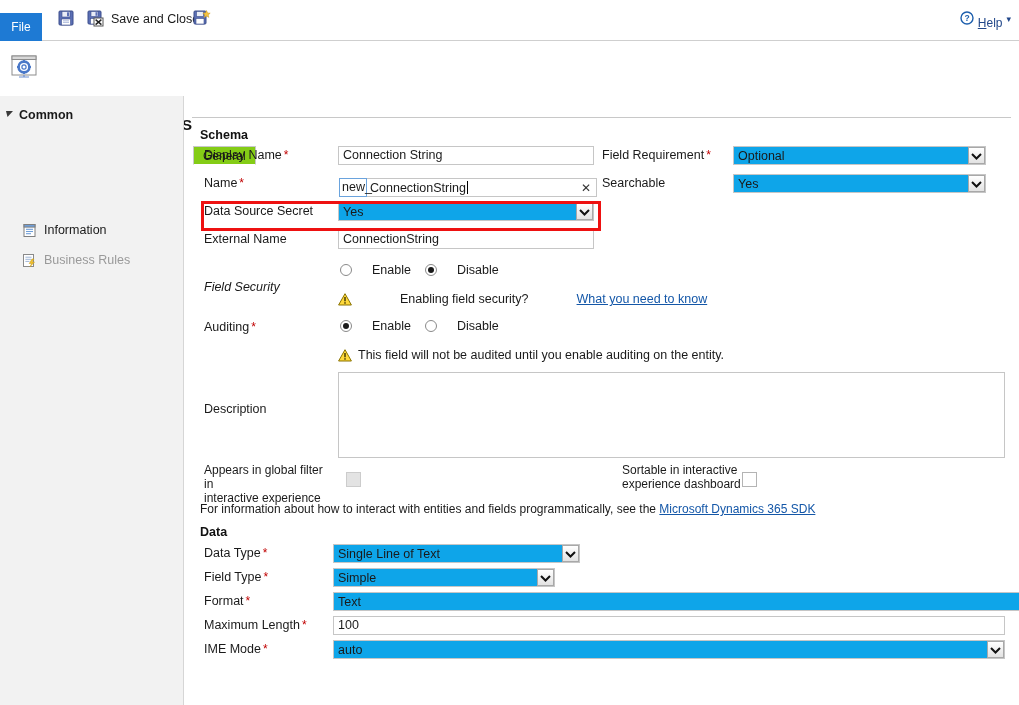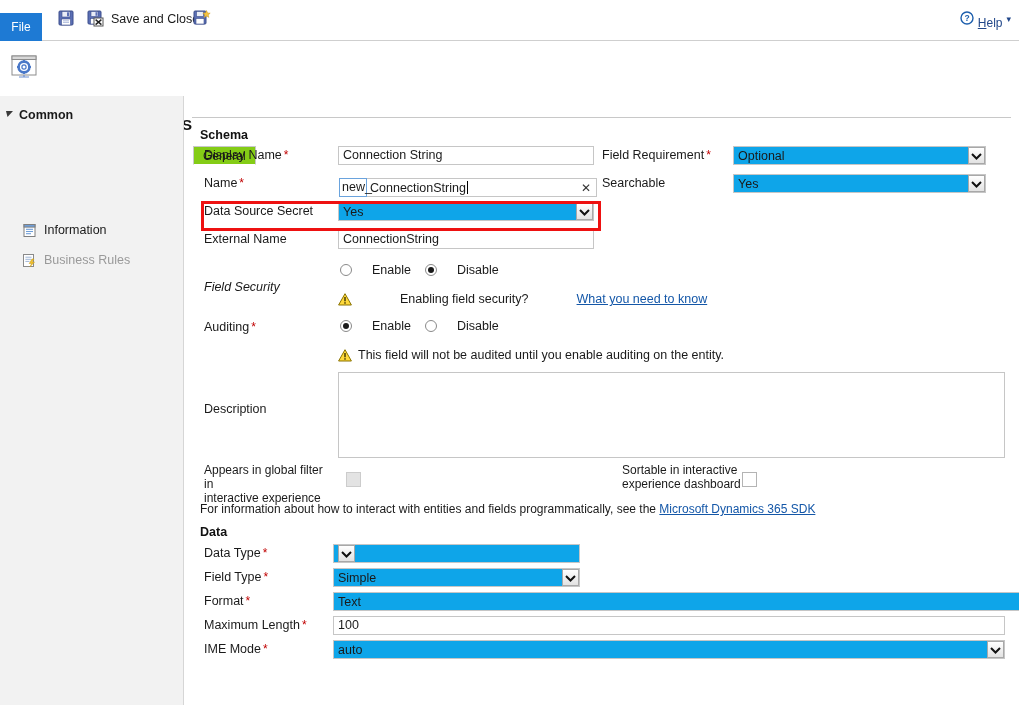--- a/index.html
+++ b/index.html
@@ -460,31 +460,32 @@
     <span>For information about how to interact with entities and fields programmatically, see the</span>
     <span class="lnk">Microsoft Dynamics 365 SDK</span>
   </div>
 
   <div class="section-title" id="sec-type">Data</div>
 
   <div class="row-label" style="left:12px; top:450px;">
     <span>Data Type</span><span class="req">*</span>
   </div>
   <div class="ddl" style="left:141px; top:448px; width:247px;">
+    <span class="val">Single Line of Text</span>
     <span class="arrow">
       <svg width="11" height="8" viewBox="0 0 11 8">
           <path d="M1 2 L5.5 6.5 L10 2" stroke="#111" stroke-width="2" fill="none"></path>
         </svg>
     </span>
   </div>
 
   <div class="row-label" style="left:12px; top:474px;">
     <span>Field Type</span><span class="req">*</span>
   </div>
-  <div class="ddl" style="left:141px; top:472px; width:247px;">
+  <div class="ddl" style="left:141px; top:472px; width:222px;">
     <span class="val">Simple</span>
     <span class="arrow">
       <svg width="11" height="8" viewBox="0 0 11 8">
           <path d="M1 2 L5.5 6.5 L10 2" stroke="#111" stroke-width="2" fill="none"></path>
         </svg>
     </span>
   </div>
 
   <div class="row-label" style="left:12px; top:498px;">
     <span>Format</span><span class="req">*</span>

